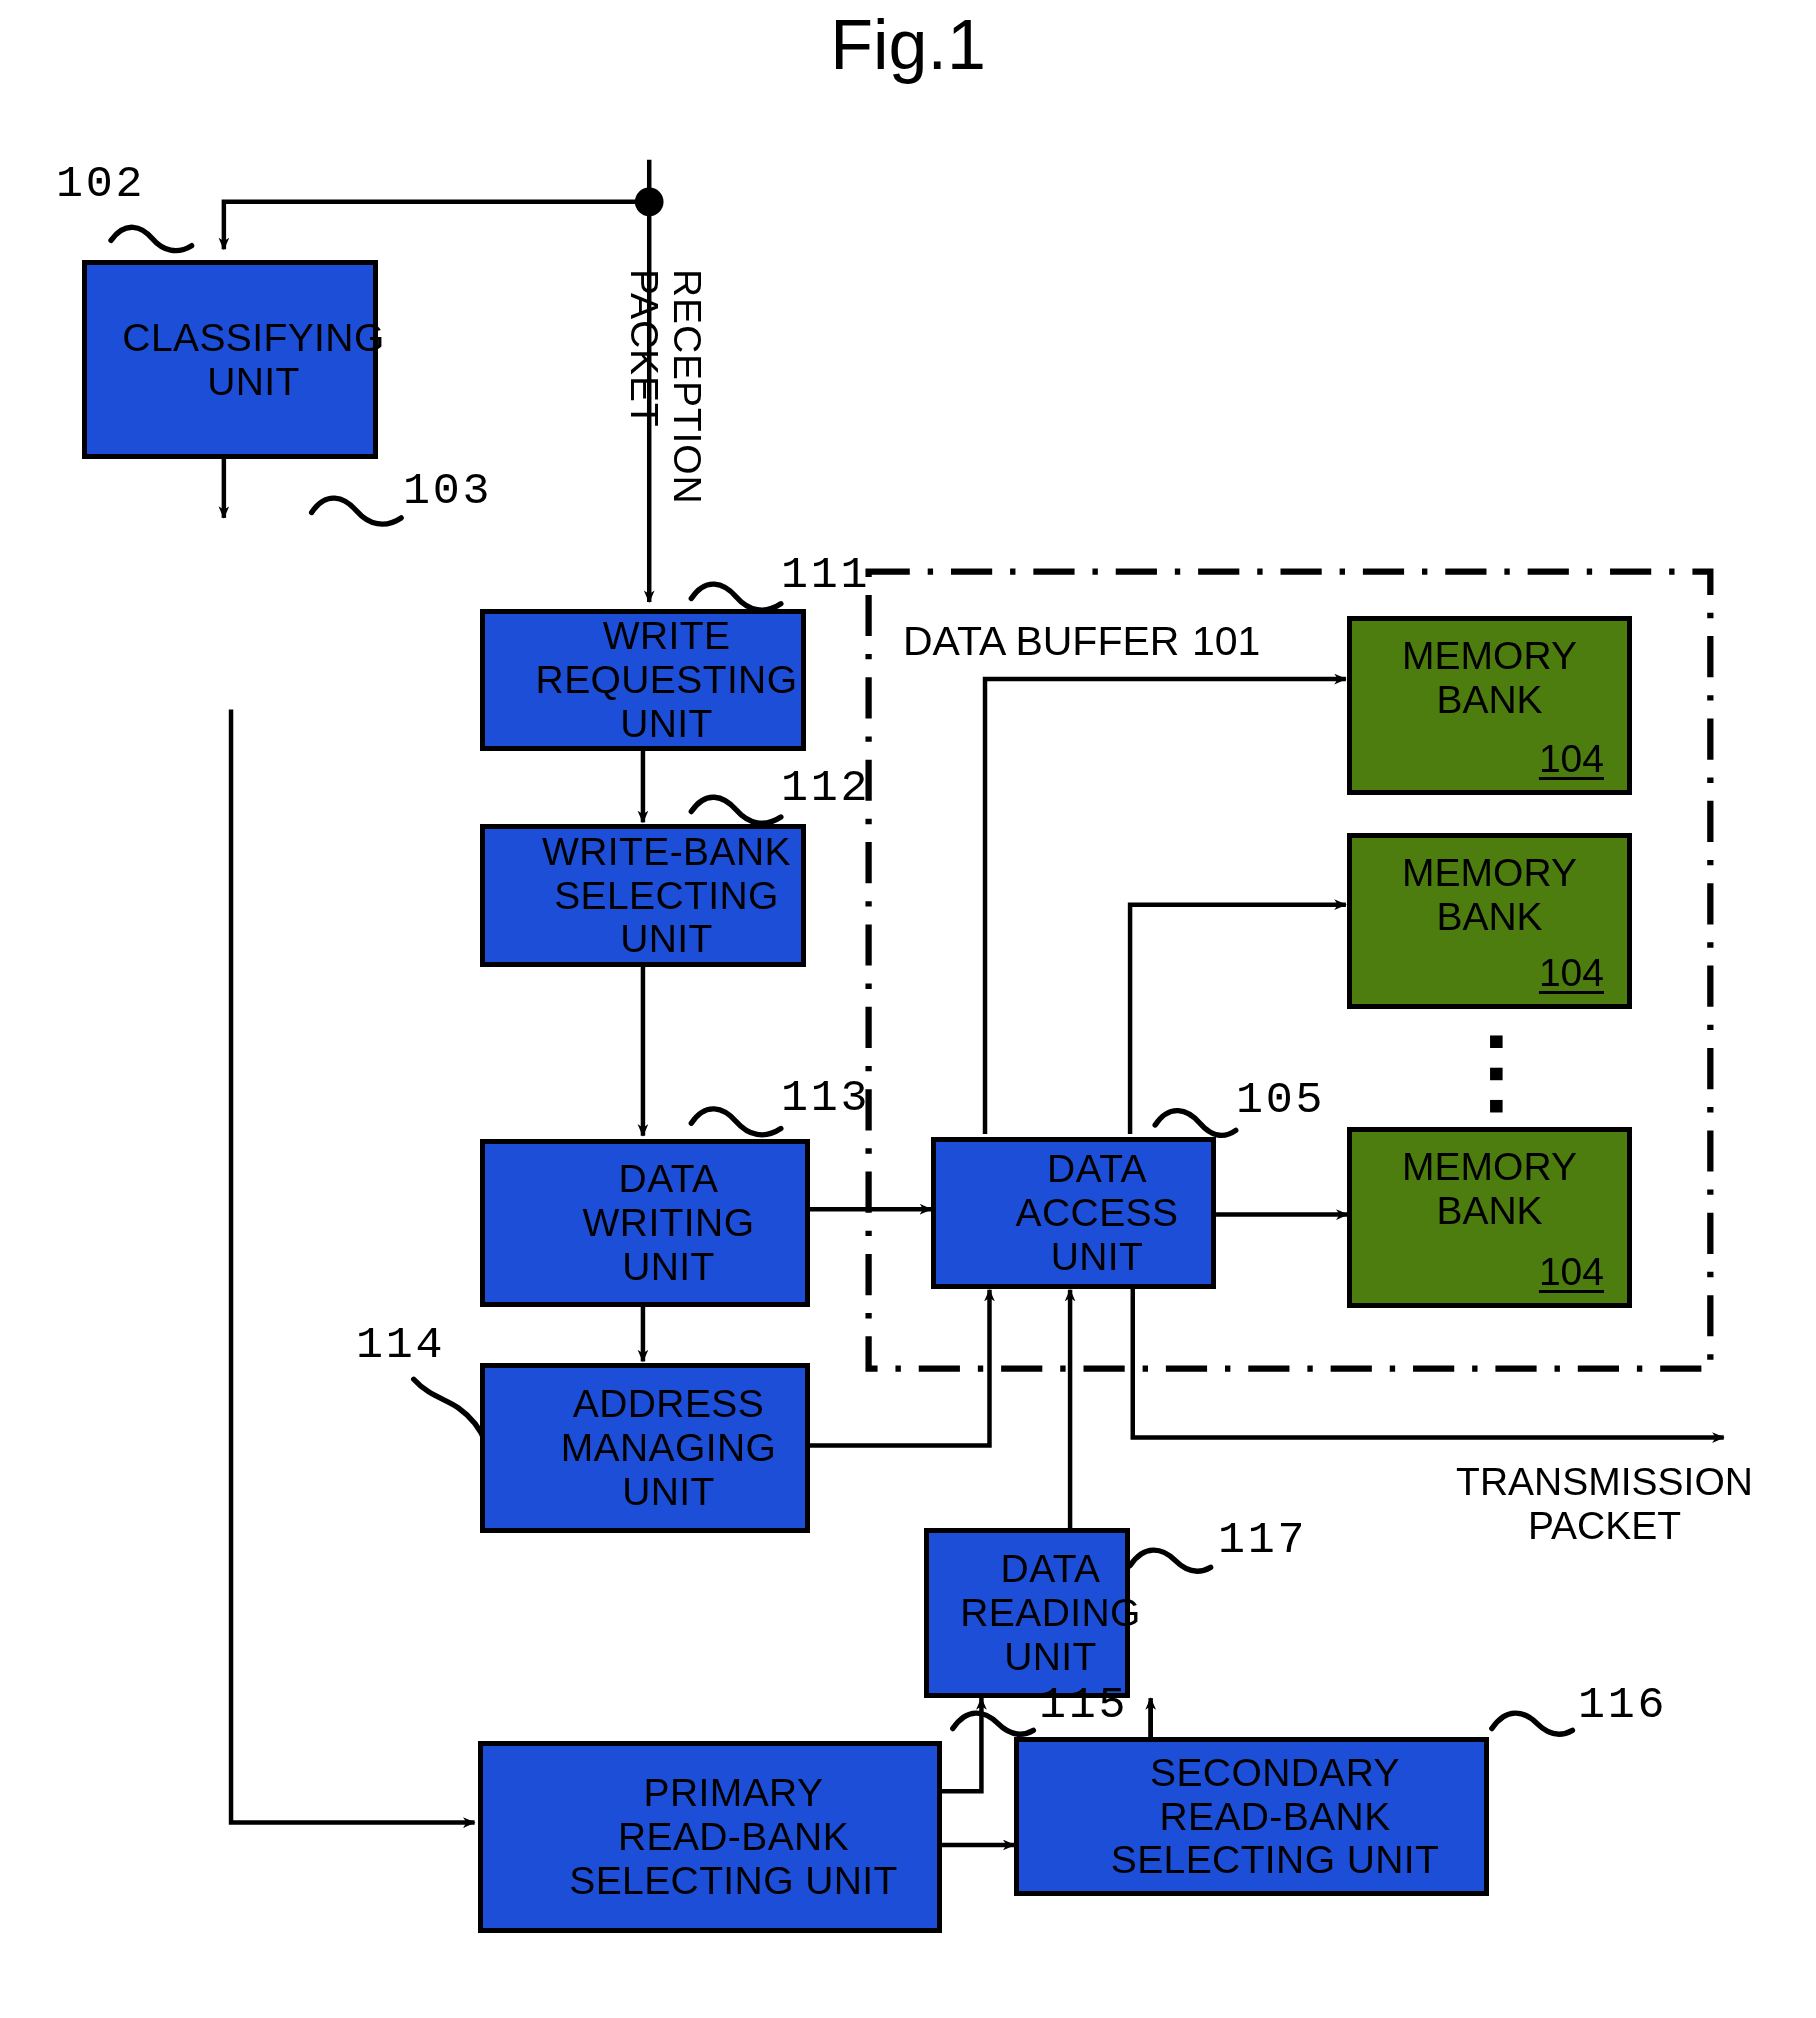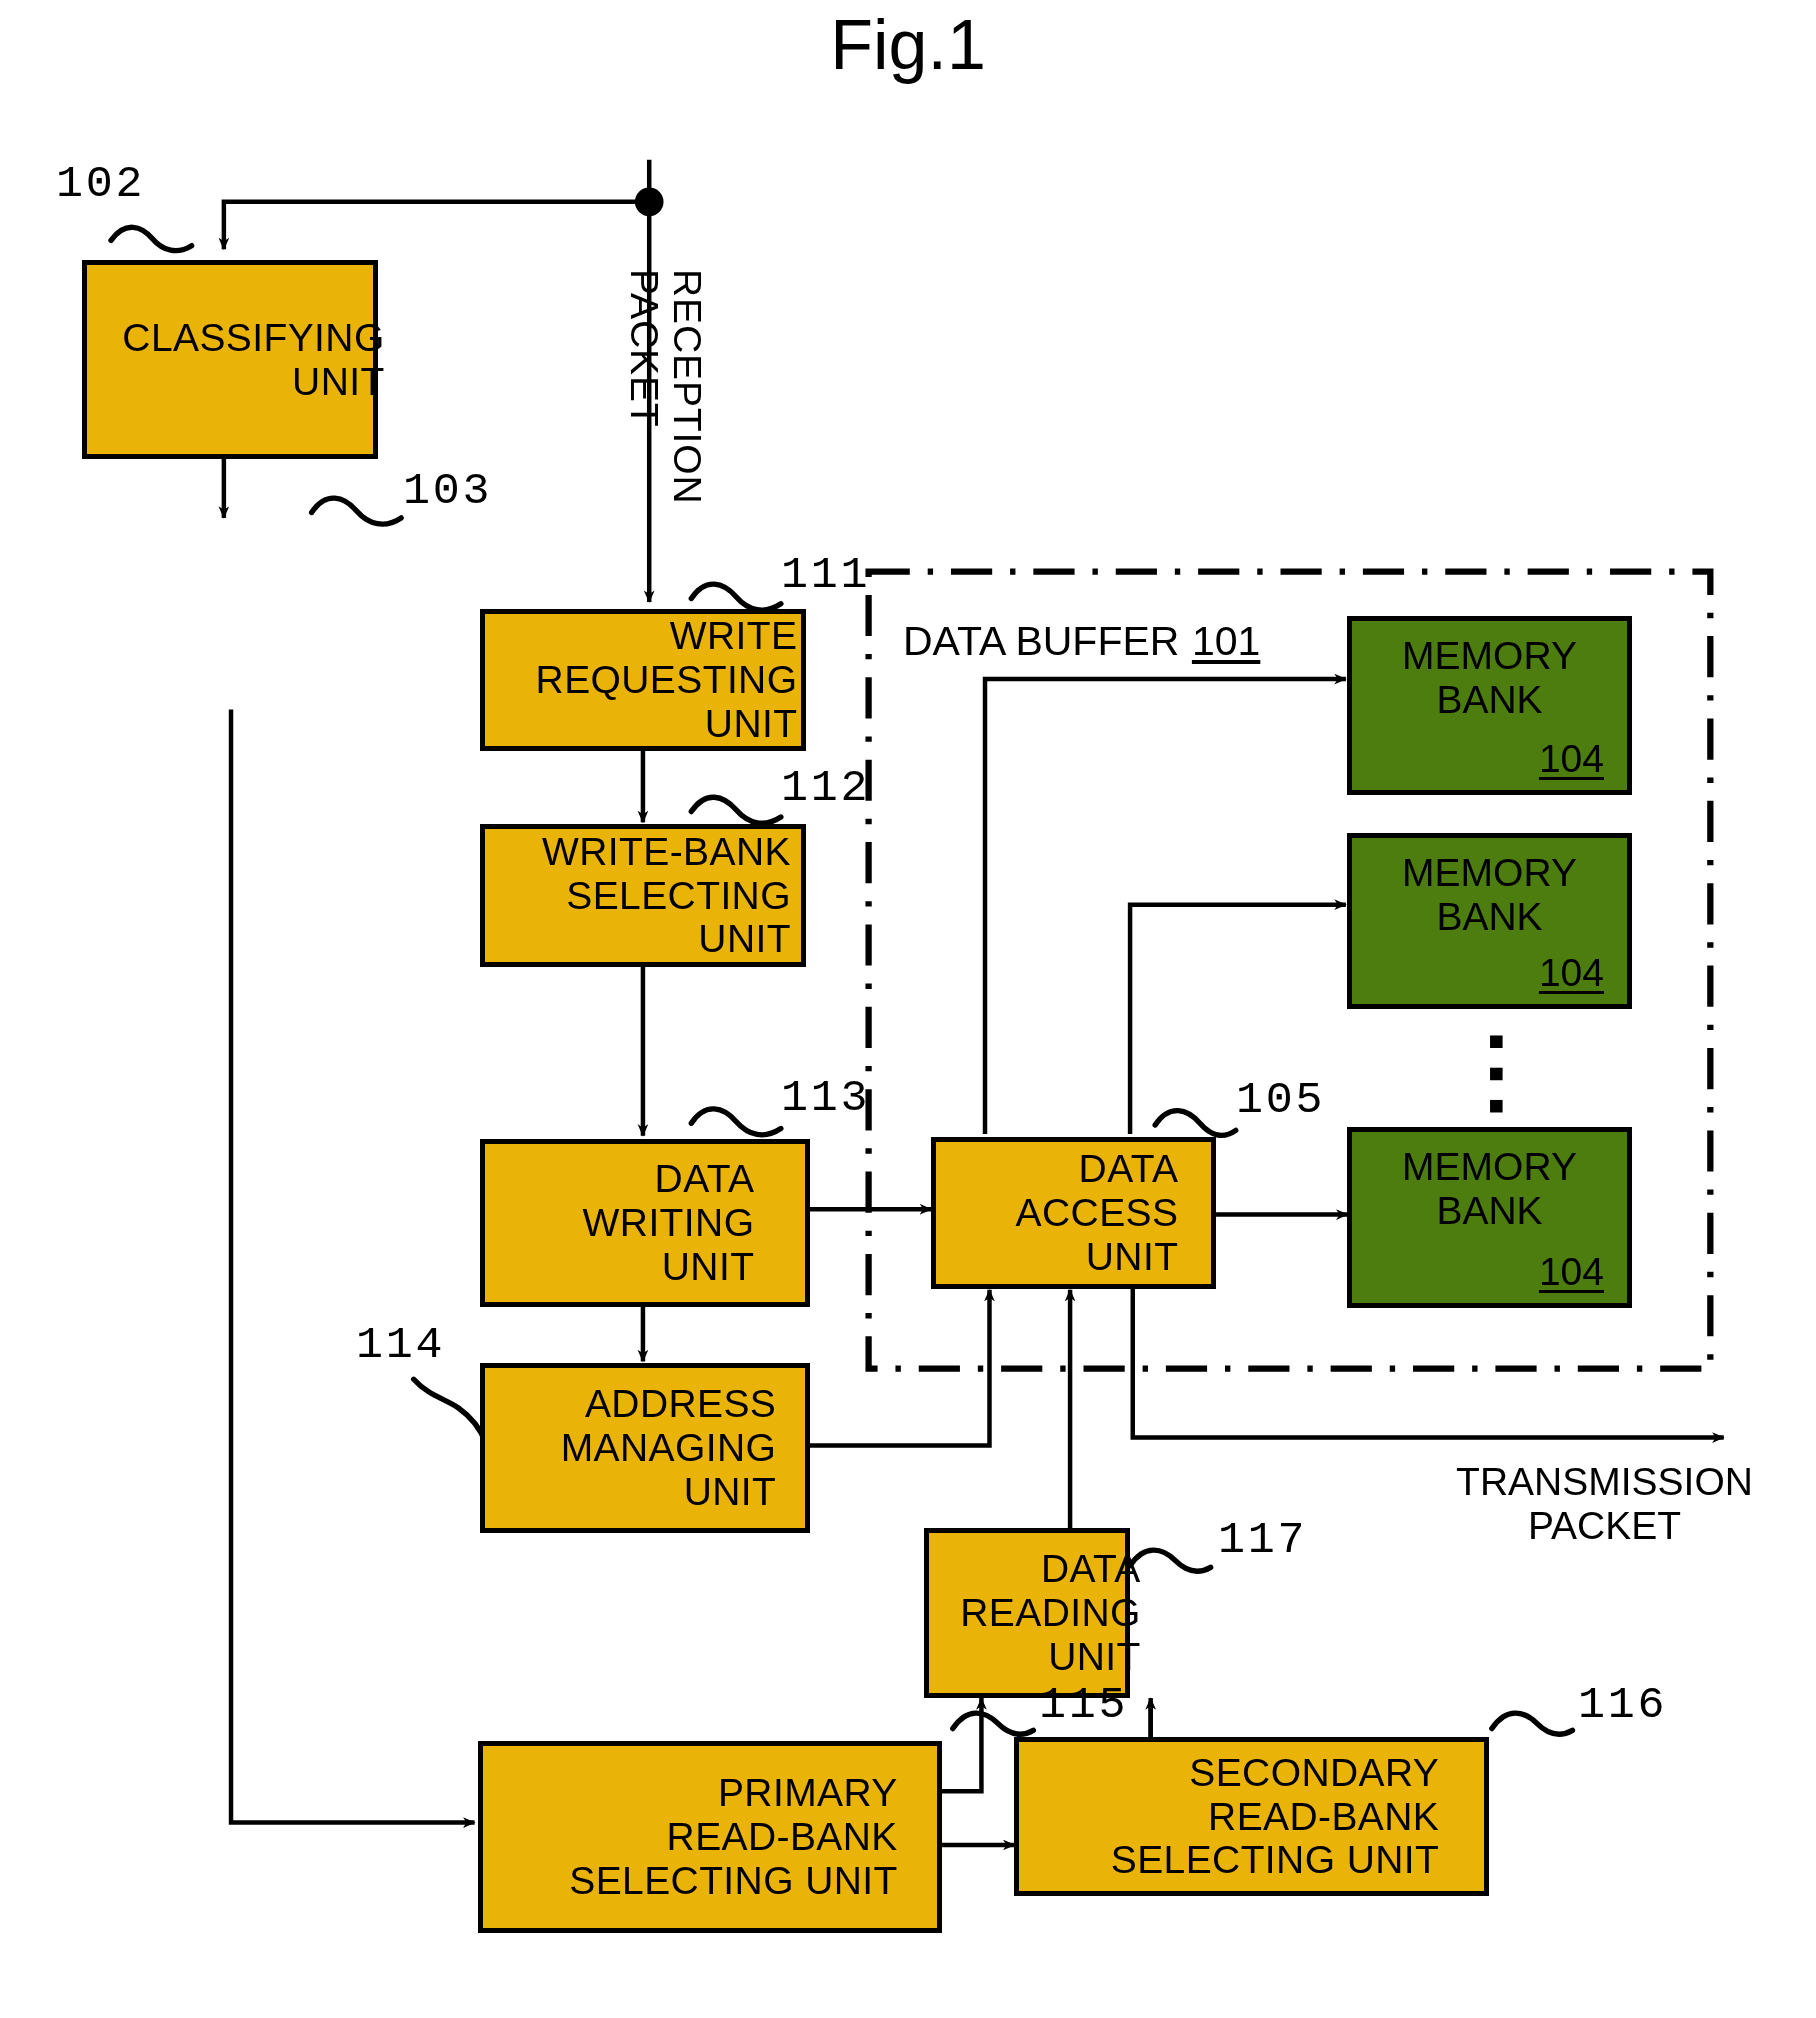--- a/index.html
+++ b/index.html
@@ -33,25 +33,25 @@
     text-align: center;
     font-size: 70px;
     font-weight: 400;
     letter-spacing: 0px;
     font-family: "Liberation Sans", sans-serif;
   }
   .blk {
     position: absolute;
     box-sizing: border-box;
     border: 5.4px solid #000000;
-    background: #eab308;
+    background: #1d4ed8;
     display: flex;
     align-items: center;
     justify-content: center;
-    text-align: right;
+    text-align: center;
     padding-left: 47px;
   }
   .blk .lbl {
     font-size: 39px;
     line-height: 1.12;
     letter-spacing: 0.4px;
     white-space: pre-line;
     font-family: "Liberation Sans", sans-serif;
   }
   .memblk {
@@ -104,21 +104,20 @@
     font-family: "Liberation Sans", sans-serif;
     letter-spacing: 0.9px;
   }
   .buffer-lbl {
     position: absolute;
     font-size: 41px;
     white-space: nowrap;
     font-family: "Liberation Sans", sans-serif;
   }
   .buffer-lbl .num {
-    text-decoration: underline;
     text-underline-offset: 5.4px;
     margin-left: 12.5px;
     margin-top: 7px;
   }
 </style>
 </head>
 <body>
 
 <div id="page">
 

